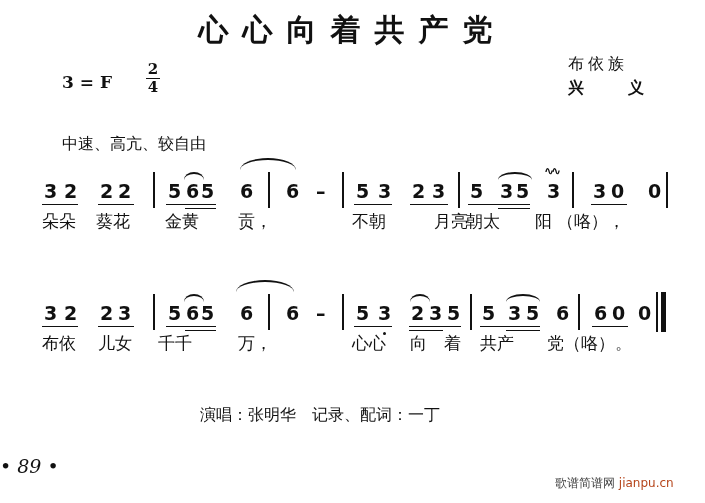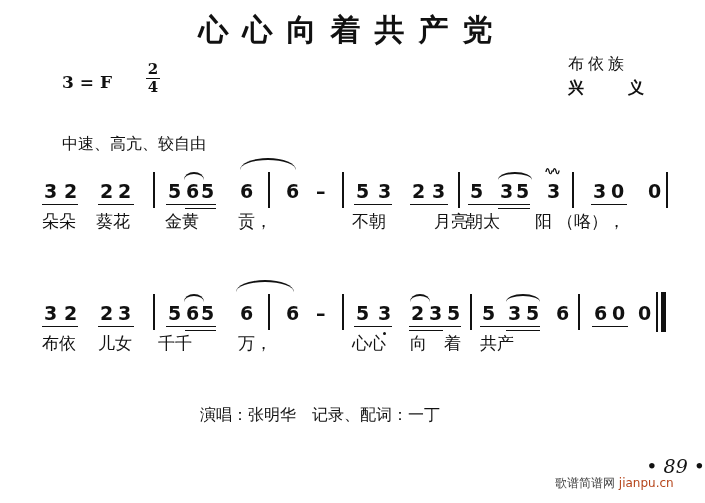--- a/index.html
+++ b/index.html
@@ -16,21 +16,21 @@
   .note { position: absolute; font-family: "DejaVu Sans", sans-serif; font-weight: bold; font-size: 19px; top: 0; }
   .ul { position: absolute; border-top: 1.5px solid #111; height: 0; }
   .barline { position: absolute; border-left: 2px solid #111; }
   .dbl { position: absolute; border-left: 2px solid #111; }
   .dbl2 { position: absolute; border-left: 5px solid #111; }
   .lyric { position: absolute; font-size: 17px; top: 30px; }
   .slur { position: absolute; border-top: 2px solid #111; border-radius: 50% 50% 0 0 / 100% 100% 0 0; height: 8px; }
   .dot-low { position: absolute; width: 3px; height: 3px; border-radius: 50%; background: #111; }
   .trill { position: absolute; font-size: 12px; font-weight: bold; letter-spacing: -3px; }
   .credits { left: 200px; top: 405px; font-size: 16px; }
-  .pageno { left: 0; width: 705px; top: 455px; text-align: right; font-family: "DejaVu Serif", serif; font-style: italic; font-size: 19px; }
+  .pageno { left: 0; width: 705px; top: 455px; text-align: left; font-family: "DejaVu Serif", serif; font-style: italic; font-size: 19px; }
   .watermark { left: 555px; top: 475px; font-size: 12px; color: #444; font-family: "DejaVu Serif", serif; }
   .watermark .url { color: #b5441a; font-family: "DejaVu Sans", sans-serif; }
 </style>
 </head>
 <body>
 
 <div class="abs title">心心向着共产党</div>
 
 <div class="abs key">3 = F</div>
 <div class="abs timesig">
@@ -157,20 +157,21 @@
   <div class="dbl2" style="left:661px;top:-10px;height:40px"></div>
 
   <div class="lyric" style="left:42px">布依</div>
   <div class="lyric" style="left:98px">儿女</div>
   <div class="lyric" style="left:158px">千千</div>
   <div class="lyric" style="left:238px">万，</div>
   <div class="lyric" style="left:352px">心心</div>
   <div class="lyric" style="left:410px">向</div>
   <div class="lyric" style="left:444px">着</div>
   <div class="lyric" style="left:480px">共产</div>
+  <div class="lyric" style="left:547px">党（咯）。</div>
 </div>
 
 <div class="abs credits">演唱：张明华　记录、配词：一丁</div>
 <div class="abs pageno">• 89 •</div>
 <div class="abs watermark">
   <span>歌谱简谱网</span>
   <span class="url">jianpu.cn</span>
 </div>
 
 </body></html>

